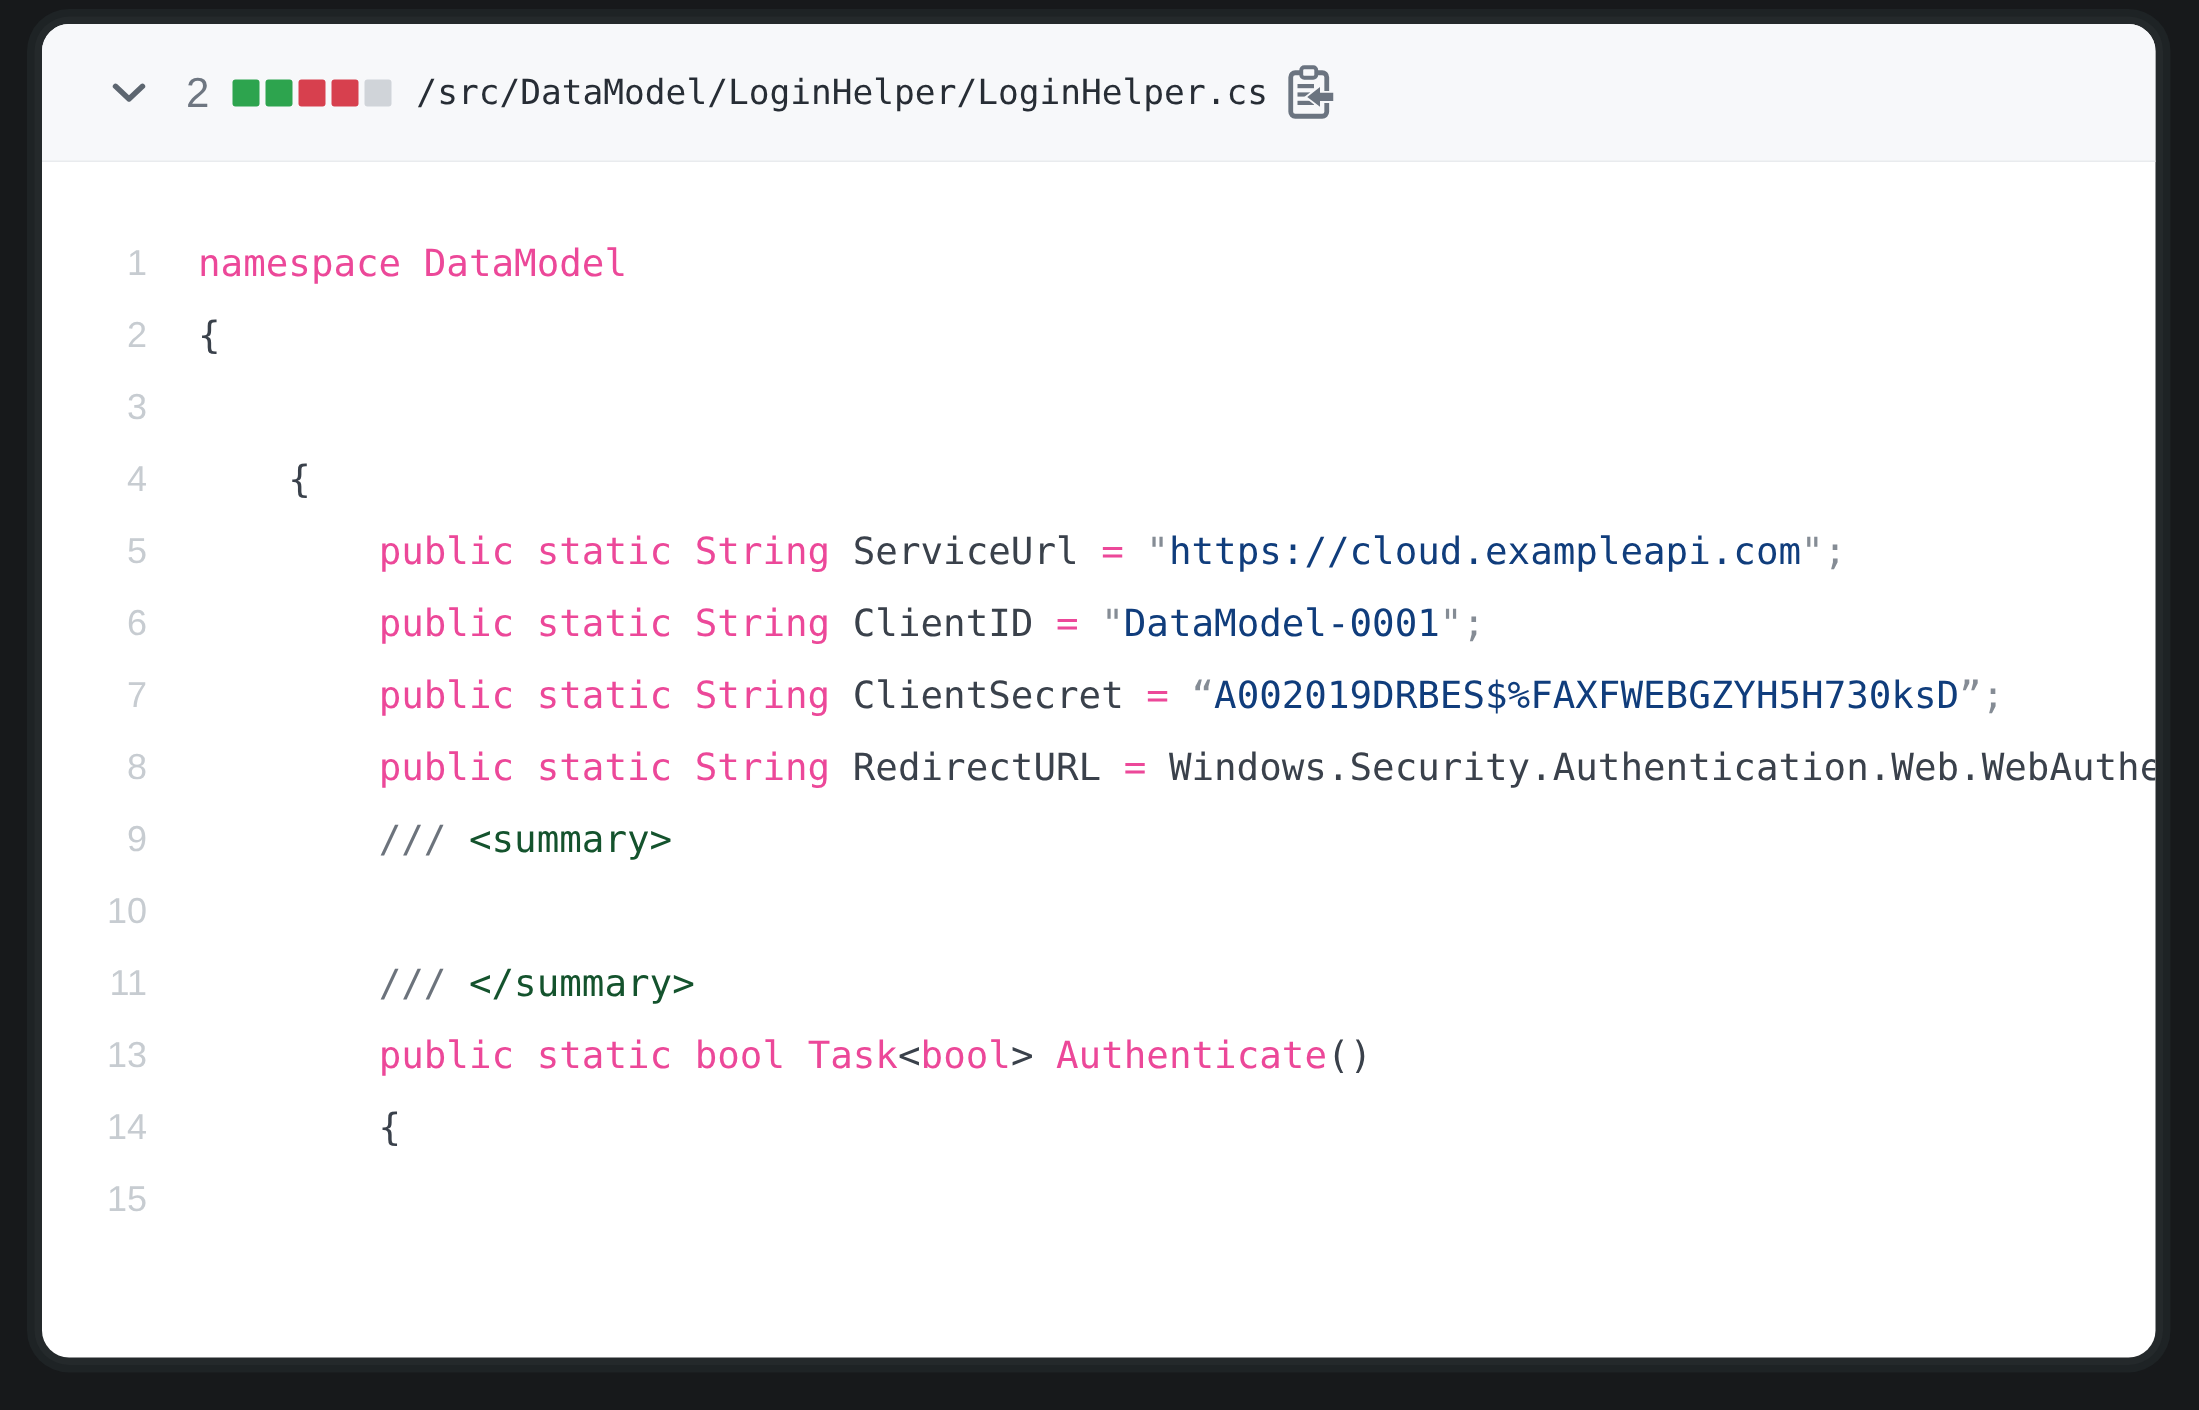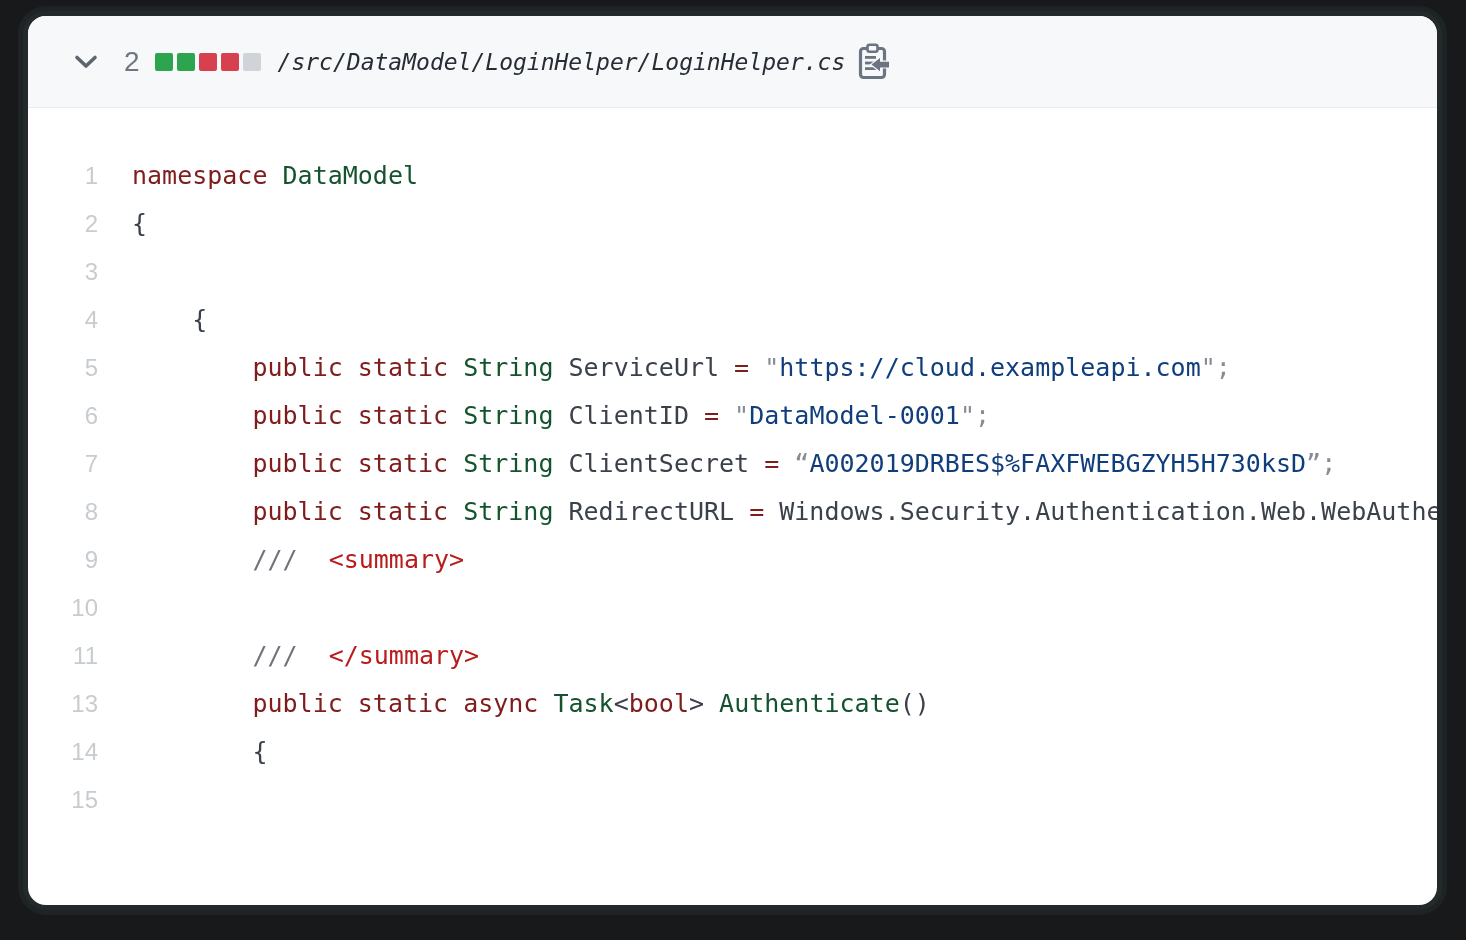--- a/index.html
+++ b/index.html
@@ -41,21 +41,20 @@
   .stat-block{width:18px;height:18px;border-radius:2px;}
   .stat-block.added{background:#2da44e;}
   .stat-block.deleted{background:#d7404e;}
   .stat-block.neutral{background:#d0d4d9;}
   .file-path{
     flex:none;
     margin-left:17px;
     font-family:"DejaVu Sans Mono","Liberation Mono",monospace;
     font-size:23px;color:#272d35;
     white-space:nowrap;
-    font-style:italic;
   }
   .copy-btn{
     flex:none;margin-left:10px;
     background:none;border:none;padding:2px;cursor:pointer;
     display:flex;align-items:center;
   }
   
   .code-area{
     flex:1;
     padding-top:44px;
@@ -64,27 +63,27 @@
     font-size:25px;line-height:48px;
   }
   .line{display:flex;height:48px;white-space:pre;}
   .ln{
     flex:none;width:70px;text-align:right;
     font-family:"Liberation Sans",sans-serif;
     font-size:24px;color:#c7ccd1;
     user-select:none;
   }
   .src{flex:none;margin-left:34px;white-space:pre;}
-  .tk-kw{color:#7f1d1d;}
-  .tk-id{color:#14532d;}
+  .tk-kw{color:#ec4899;}
+  .tk-id{color:#ec4899;}
   .tk-st{color:#103d7c;text-align:center;}
   .tk-pu{color:#858c95;}
   .tk-pl{color:#3a414b;}
   .tk-cm{color:#6c737c;}
-  .tk-tg{color:#b91c1c;margin-left:16px;}
+  .tk-tg{color:#14532d;}
 </style>
 </head>
 <body>
 
 <div class="stage">
   <div class="card">
 
     <div class="file-header">
       <span class="chevron">
         <svg width="24" height="16" viewBox="0 0 24 16" fill="none">
@@ -123,19 +122,19 @@
         <div class="line"><span class="ln">2</span><span class="src"><span class="tk-pl">{</span></span></div>
         <div class="line"><span class="ln">3</span></div>
         <div class="line"><span class="ln">4</span><span class="src"><span class="tk-pl">    {</span></span></div>
         <div class="line"><span class="ln">5</span><span class="src"><span class="tk-pl">        </span><span class="tk-kw">public static</span><span class="tk-pl"> </span><span class="tk-id">String</span><span class="tk-pl"> ServiceUrl </span><span class="tk-kw">=</span><span class="tk-pl"> </span><span class="tk-pu">"</span><span class="tk-st">https://cloud.exampleapi.com</span><span class="tk-pu">";</span></span></div>
         <div class="line"><span class="ln">6</span><span class="src"><span class="tk-pl">        </span><span class="tk-kw">public static</span><span class="tk-pl"> </span><span class="tk-id">String</span><span class="tk-pl"> ClientID </span><span class="tk-kw">=</span><span class="tk-pl"> </span><span class="tk-pu">"</span><span class="tk-st">DataModel-0001</span><span class="tk-pu">";</span></span></div>
         <div class="line"><span class="ln">7</span><span class="src"><span class="tk-pl">        </span><span class="tk-kw">public static</span><span class="tk-pl"> </span><span class="tk-id">String</span><span class="tk-pl"> ClientSecret </span><span class="tk-kw">=</span><span class="tk-pl"> </span><span class="tk-pu">“</span><span class="tk-st">A002019DRBES$%FAXFWEBGZYH5H730ksD</span><span class="tk-pu">”;</span></span></div>
         <div class="line"><span class="ln">8</span><span class="src"><span class="tk-pl">        </span><span class="tk-kw">public static</span><span class="tk-pl"> </span><span class="tk-id">String</span><span class="tk-pl"> RedirectURL </span><span class="tk-kw">=</span><span class="tk-pl"> Windows.Security.Authentication.Web.WebAuthentication</span></span></div>
         <div class="line"><span class="ln">9</span><span class="src"><span class="tk-pl">        </span><span class="tk-cm">/// </span><span class="tk-tg">&lt;summary&gt;</span></span></div>
         <div class="line"><span class="ln">10</span></div>
         <div class="line"><span class="ln">11</span><span class="src"><span class="tk-pl">        </span><span class="tk-cm">/// </span><span class="tk-tg">&lt;/summary&gt;</span></span></div>
-        <div class="line"><span class="ln">13</span><span class="src"><span class="tk-pl">        </span><span class="tk-kw">public static async</span><span class="tk-pl"> </span><span class="tk-id">Task</span><span class="tk-pl">&lt;</span><span class="tk-kw">bool</span><span class="tk-pl">&gt; </span><span class="tk-id">Authenticate</span><span class="tk-pl">()</span></span></div>
+        <div class="line"><span class="ln">13</span><span class="src"><span class="tk-pl">        </span><span class="tk-kw">public static bool</span><span class="tk-pl"> </span><span class="tk-id">Task</span><span class="tk-pl">&lt;</span><span class="tk-kw">bool</span><span class="tk-pl">&gt; </span><span class="tk-id">Authenticate</span><span class="tk-pl">()</span></span></div>
         <div class="line"><span class="ln">14</span><span class="src"><span class="tk-pl">        {</span></span></div>
         <div class="line"><span class="ln">15</span><span class="src"></span></div>
       </div>
 
   </div>
 </div>
 
 </body></html>

